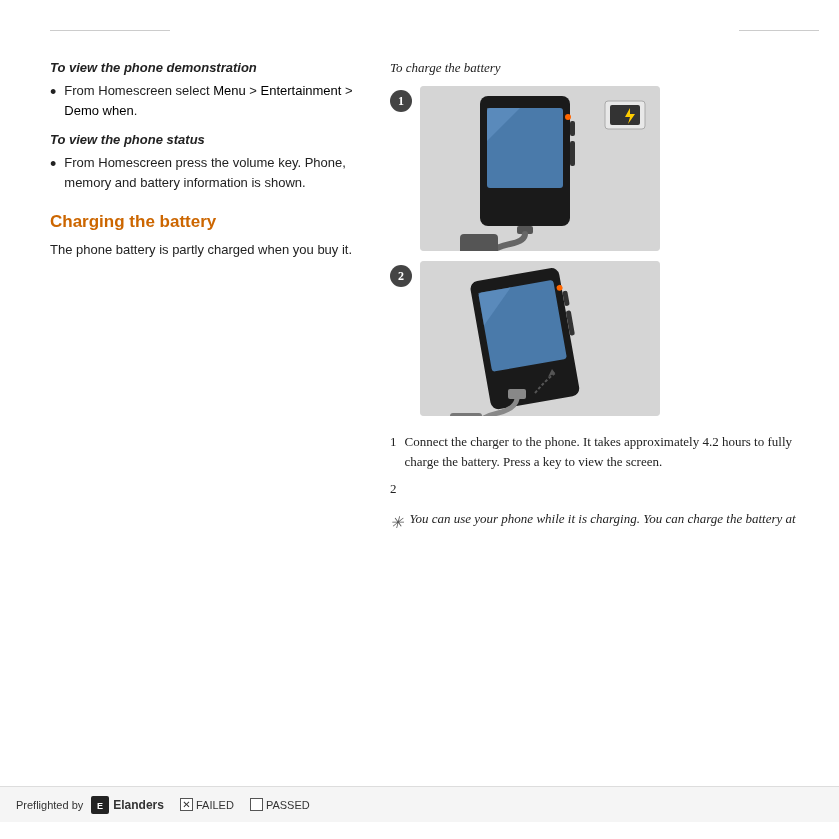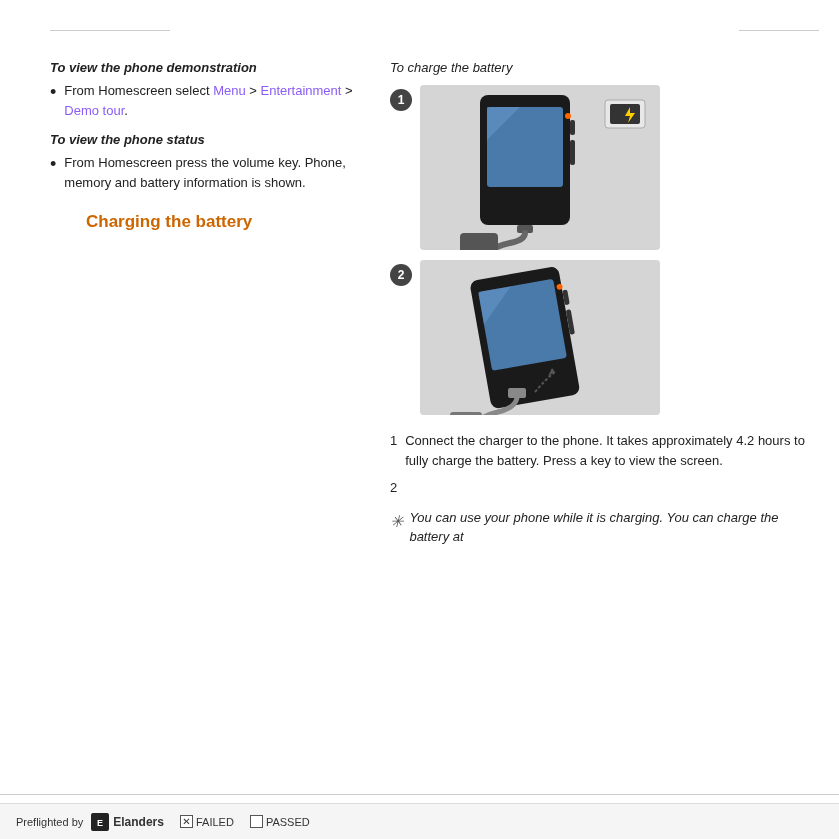--- a/index.html
+++ b/index.html
@@ -73,40 +73,40 @@
 
     .bullet-dot {
       margin-right: 8px;
       margin-top: 2px;
       font-size: 18px;
       line-height: 1;
       flex-shrink: 0;
     }
 
     .link-text {
-      color: #8b5cf6;
+      color: #000000;
     }
 
     .section-heading {
       color: #cc6600;
       font-size: 17px;
       font-weight: bold;
       margin-top: 20px;
       margin-bottom: 8px;
-      margin-left: 36px;
     }
 
     .description-text {
       font-size: 13px;
       line-height: 1.5;
     }
 
     
     .right-column {
       flex: 1;
+      font-family: Liberation Serif, serif;
     }
 
     .right-heading {
       font-style: italic;
       font-size: 13px;
       margin-bottom: 10px;
     }
 
     .phone-image-container {
       position: relative;
@@ -212,21 +212,21 @@
 
     .footer-page-number {
       font-size: 14px;
       font-weight: bold;
       color: #222;
     }
 
     
     .preflight-bar {
       position: absolute;
-      bottom: 0;
+      bottom: 17px;
       left: 0;
       right: 0;
       height: 36px;
       background: #f5f5f5;
       border-top: 1px solid #ddd;
       display: flex;
       align-items: center;
       padding: 0 16px;
       gap: 8px;
       font-size: 11px;
@@ -277,33 +277,34 @@
 
   <div class="content-area">
 
     <div class="left-column">
 
       <p class="italic-heading">To view the phone demonstration</p>
 
       <div class="bullet-item">
         <span class="bullet-dot">•</span>
         <span>
-          From Homescreen select <span class="link-text">Menu</span> &gt; <span class="link-text">Entertainment</span> &gt; <span class="link-text">Demo tour</span>.
+          From Homescreen select <span class="link-text">Menu</span> &gt; <span class="link-text">Entertainment</span> &gt; <span class="link-text">Demo when</span>.
         </span>
       </div>
 
       <p class="italic-heading" style="margin-top:4px;">To view the phone status</p>
 
       <div class="bullet-item">
         <span class="bullet-dot">•</span>
         <span>From Homescreen press the volume key. Phone, memory and battery information is shown.</span>
       </div>
 
       <h2 class="section-heading">Charging the battery</h2>
 
+      <p class="description-text">The phone battery is partly charged when you buy it.</p>
 
     </div>
 
     <div class="right-column">
 
       <p class="right-heading">To charge the battery</p>
 
       <div class="phone-image-container">
         <span class="step-circle">1</span>
         <div class="phone-image-box phone-img-1">

